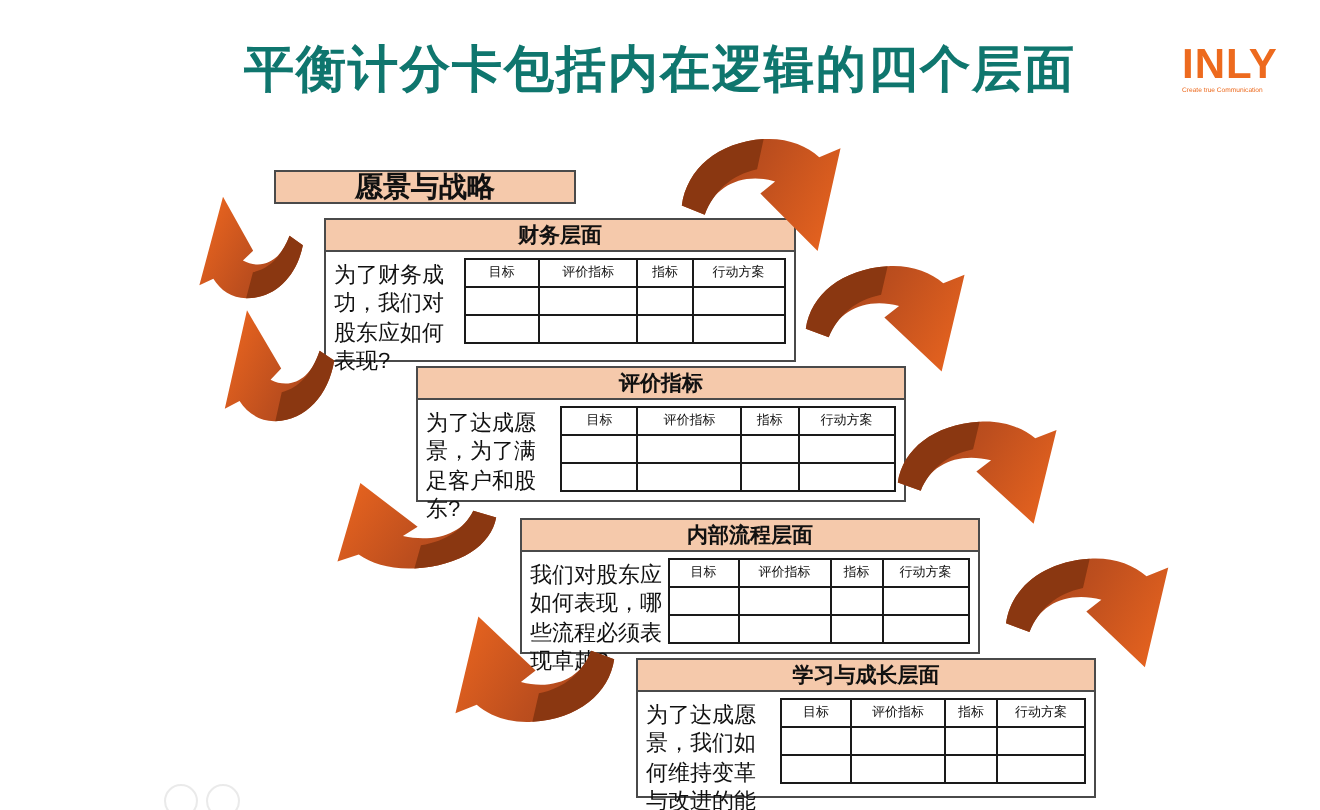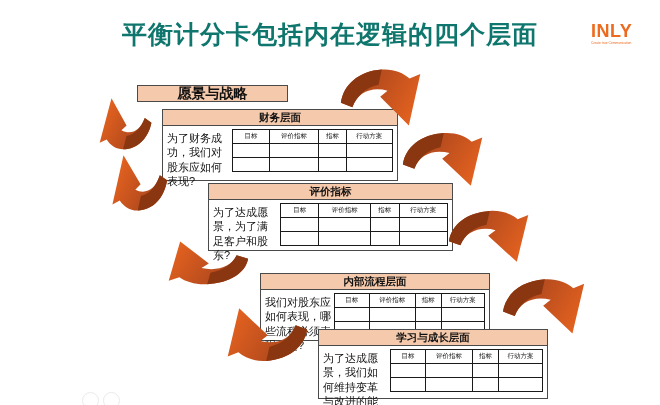--- a/index.html
+++ b/index.html
@@ -5,21 +5,21 @@
   html,body{margin:0;padding:0;background:#fff;}
   .stage{
     position:relative;width:660px;height:405px;background:#ffffff;
     font-family:"Liberation Sans",sans-serif;overflow:hidden;
   }
   .slide-title{
     position:absolute;left:60px;top:18px;width:540px;text-align:center;
     font-size:25px;font-weight:bold;color:#0f766e;letter-spacing:1px;
   }
   .logo{position:absolute;left:591px;top:22px;width:66px;}
-  .logo-name{font-size:18px;font-weight:800;color:#ED6A1E;line-height:1;letter-spacing:0.5px;}
+  .logo-name{font-size:21px;font-weight:800;color:#ED6A1E;line-height:1;letter-spacing:0.5px;}
   .logo-tagline{
     font-size:6px;color:#ED6A1E;white-space:nowrap;width:110px;
     transform:scale(0.55);transform-origin:0 0;margin-top:1px;
   }
   .vision-bar{
     position:absolute;left:137px;top:85px;width:151px;height:17px;
     background:#F5C9AB;border:1.5px solid #4a4a4a;box-sizing:border-box;
     display:flex;align-items:center;justify-content:center;
     font-family:"Liberation Serif",serif;font-weight:bold;font-size:14px;color:#111;
   }
@@ -141,21 +141,21 @@
               <td></td>
               <td></td>
               <td></td>
               <td></td>
             </tr>
       </tbody>
         </table>
     </div>
   </div>
 
-  <div class="pbox" style="left:260px;top:273px;width:230px;height:68px;">
+  <div class="pbox" style="left:260px;top:259px;width:230px;height:68px;">
     <div class="pbox-header">内部流程层面</div>
     <div class="pbox-body">
       <div class="pbox-question" style="width:66px">我们对股东应如何表现，哪些流程必须表现卓越?</div>
       <table class="ptable">
         <colgroup>
             <col style="width:23%">
             <col style="width:31%">
             <col style="width:17%">
             <col style="width:29%">
           </colgroup>

